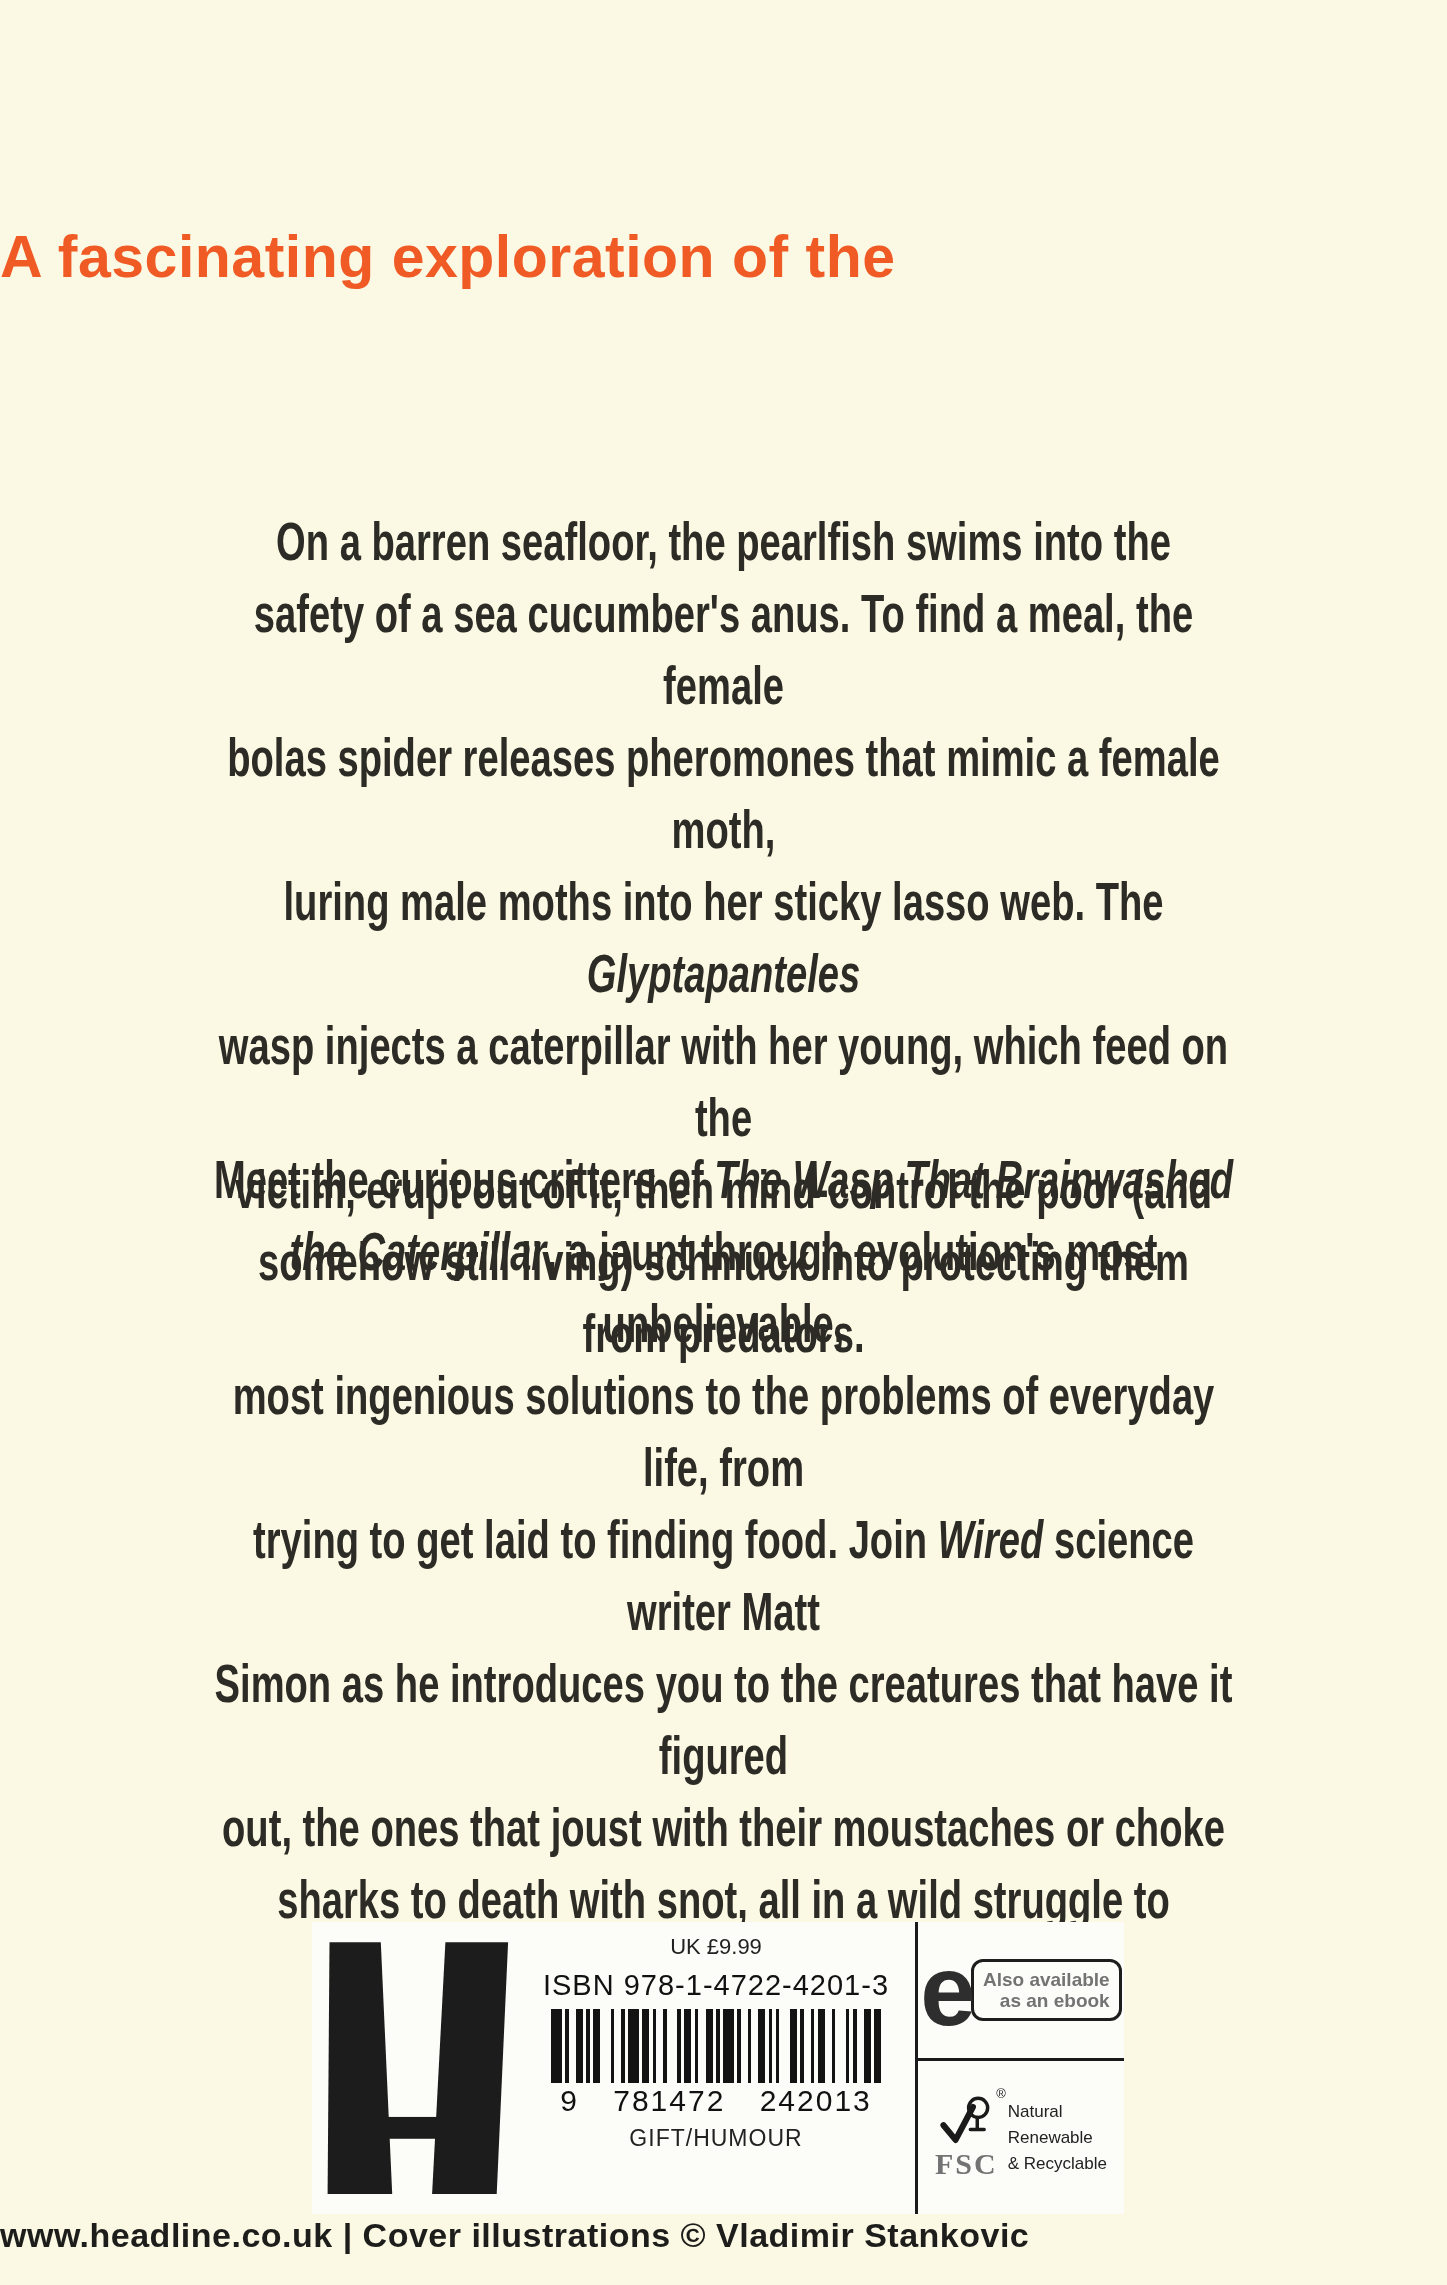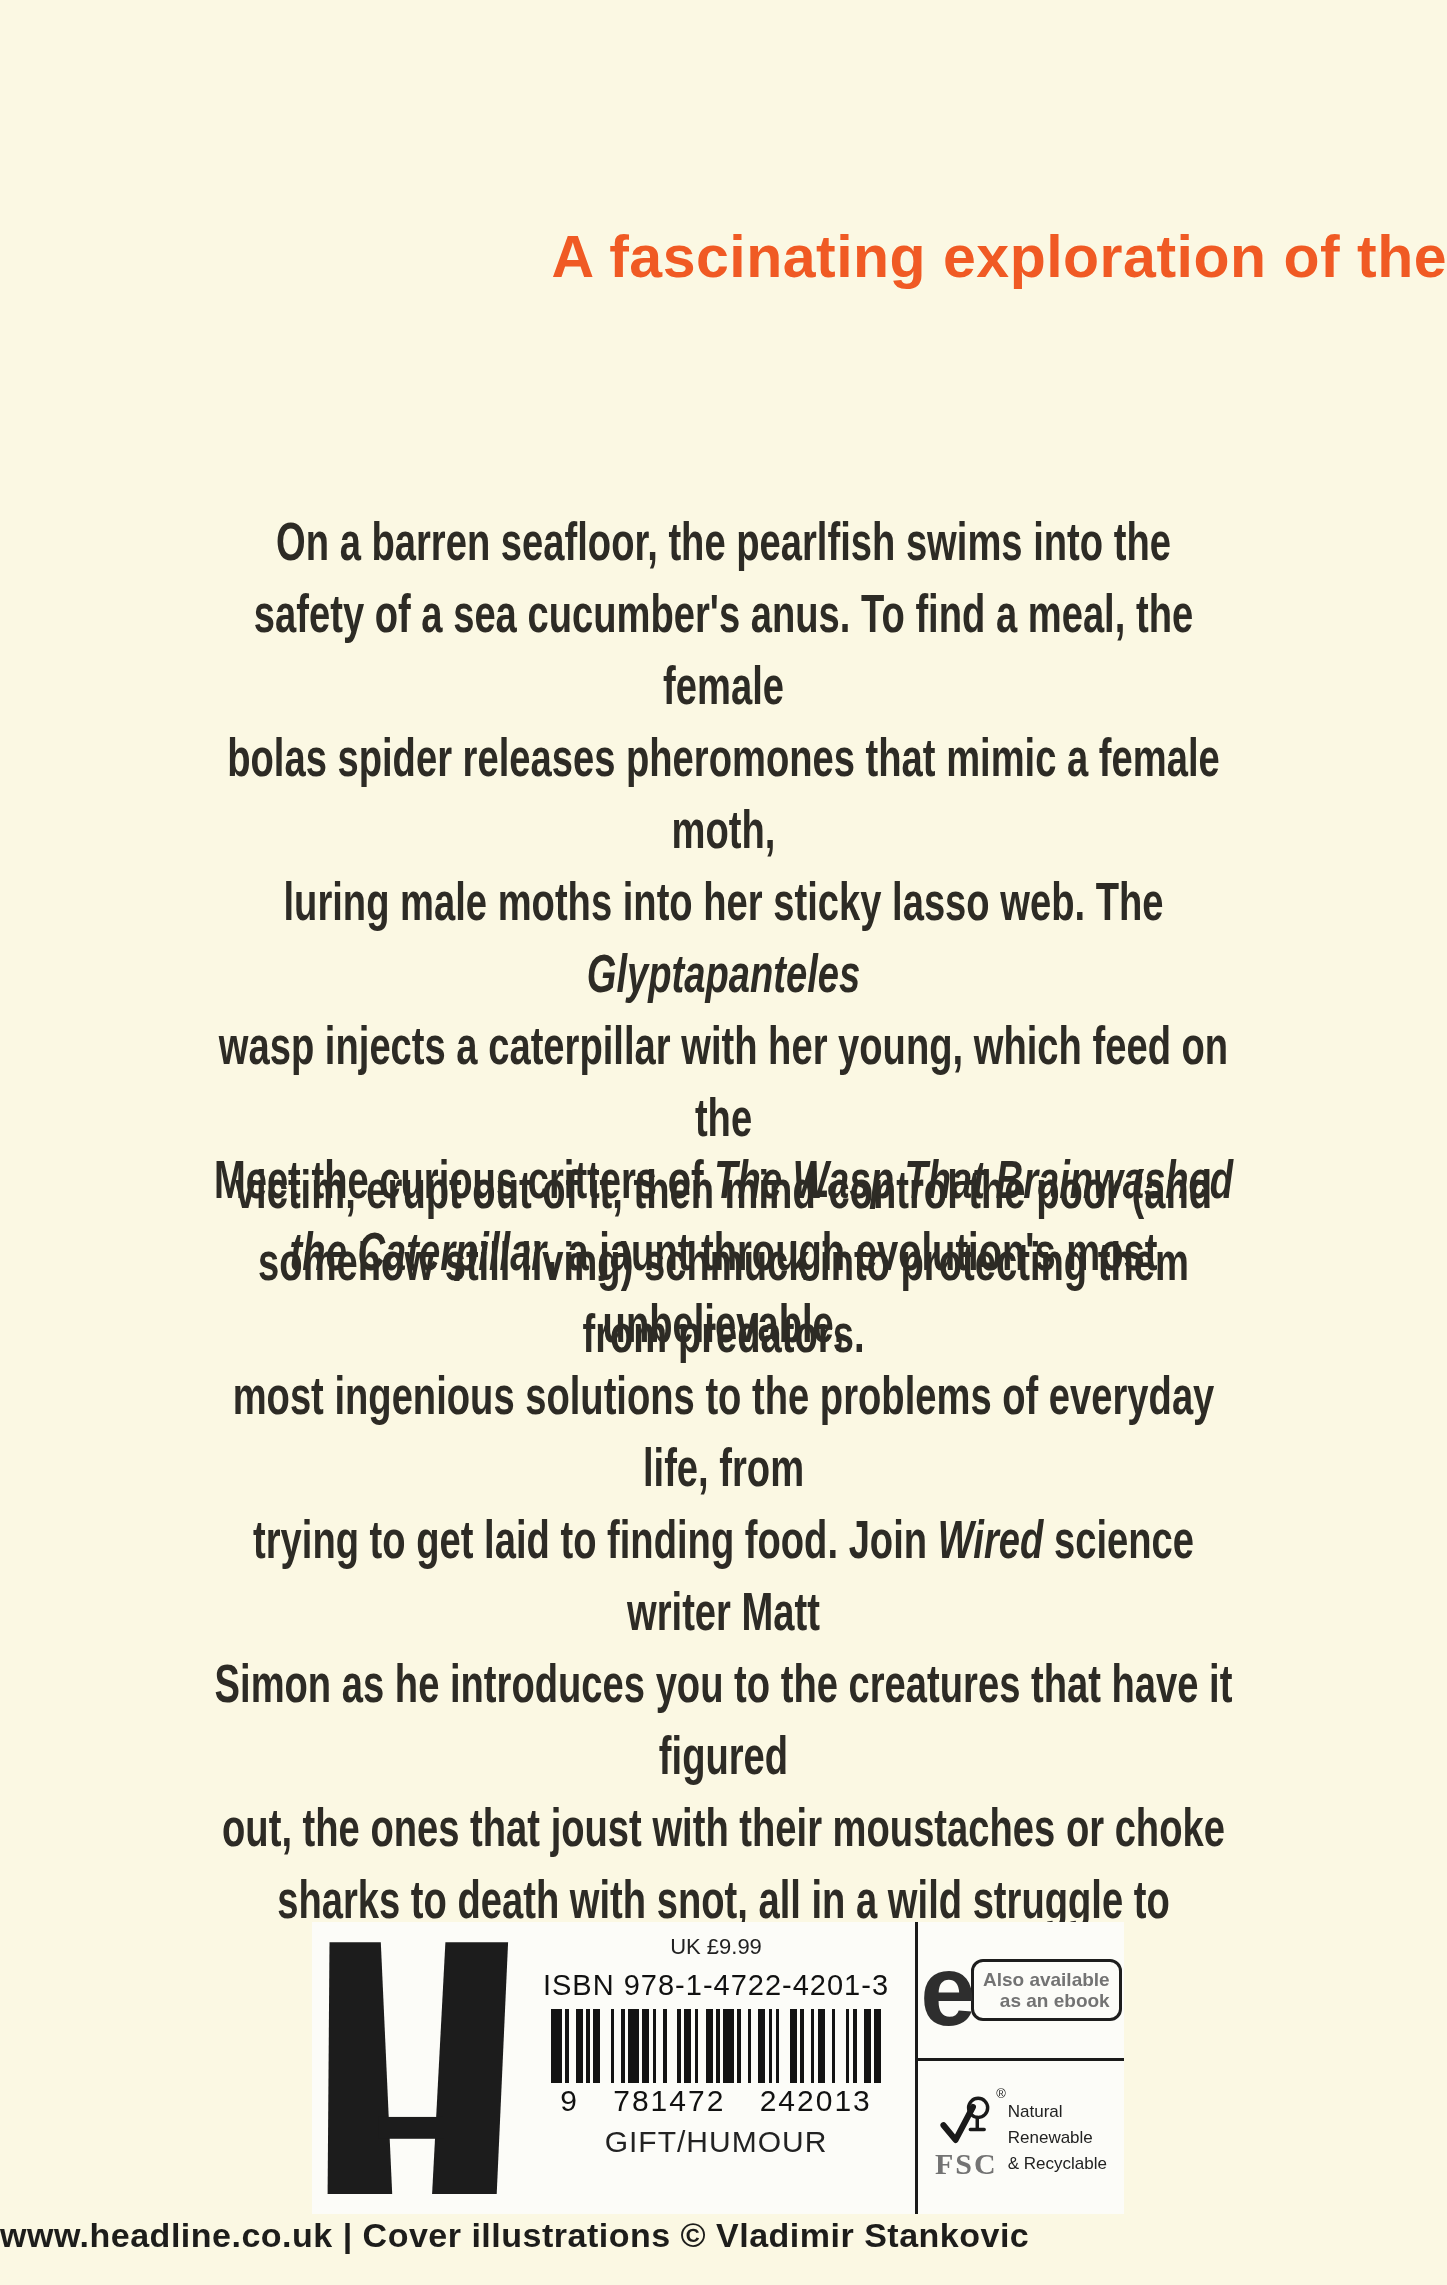--- a/index.html
+++ b/index.html
@@ -7,21 +7,21 @@
     position:relative;
     width:1447px;height:2285px;
     margin:0 auto;
     background:var(--bg,#FBF8E3);
     overflow:hidden;
     font-family:"Liberation Sans",sans-serif;
   }
   
   .headline{
     position:absolute;top:222px;left:0;width:100%;
-    text-align:right;
+    text-align:left;
     color:var(--accent,#F05A24);
     font-weight:bold;
     font-size:59px;line-height:70px;
     letter-spacing:0.5px;
   }
   
   .para{
     position:absolute;left:0;width:100%;
     text-align:center;
     color:var(--ink,#2D2B25);
@@ -47,21 +47,21 @@
   .mid-col{
     flex:1;display:flex;flex-direction:column;align-items:center;
     padding-top:12px;
     border-right:3px solid #1a1a1a;
   }
   .price{font-size:22px;color:#222;}
   .isbn{font-size:29px;color:#111;margin-top:9px;letter-spacing:1px;}
   .bars{width:330px;height:74px;margin-top:7px;display:flex;}
   .bars i{display:block;height:100%;flex-basis:0;}
   .digits{font-size:30px;color:#111;margin-top:1px;word-spacing:24px;letter-spacing:2px;}
-  .category{font-size:30px;color:#222;margin-top:7px;letter-spacing:1px;}
+  .category{font-size:23px;color:#222;margin-top:7px;letter-spacing:1px;}
 
   .right-col{width:206px;display:flex;flex-direction:column;}
   .ebook-sec{
     height:136px;border-bottom:3px solid #1a1a1a;
     display:flex;align-items:center;justify-content:center;
   }
   .big-e{
     font-size:100px;font-weight:bold;color:#2e2e2e;line-height:0.9;
     margin-right:-5px;position:relative;z-index:1;
   }

